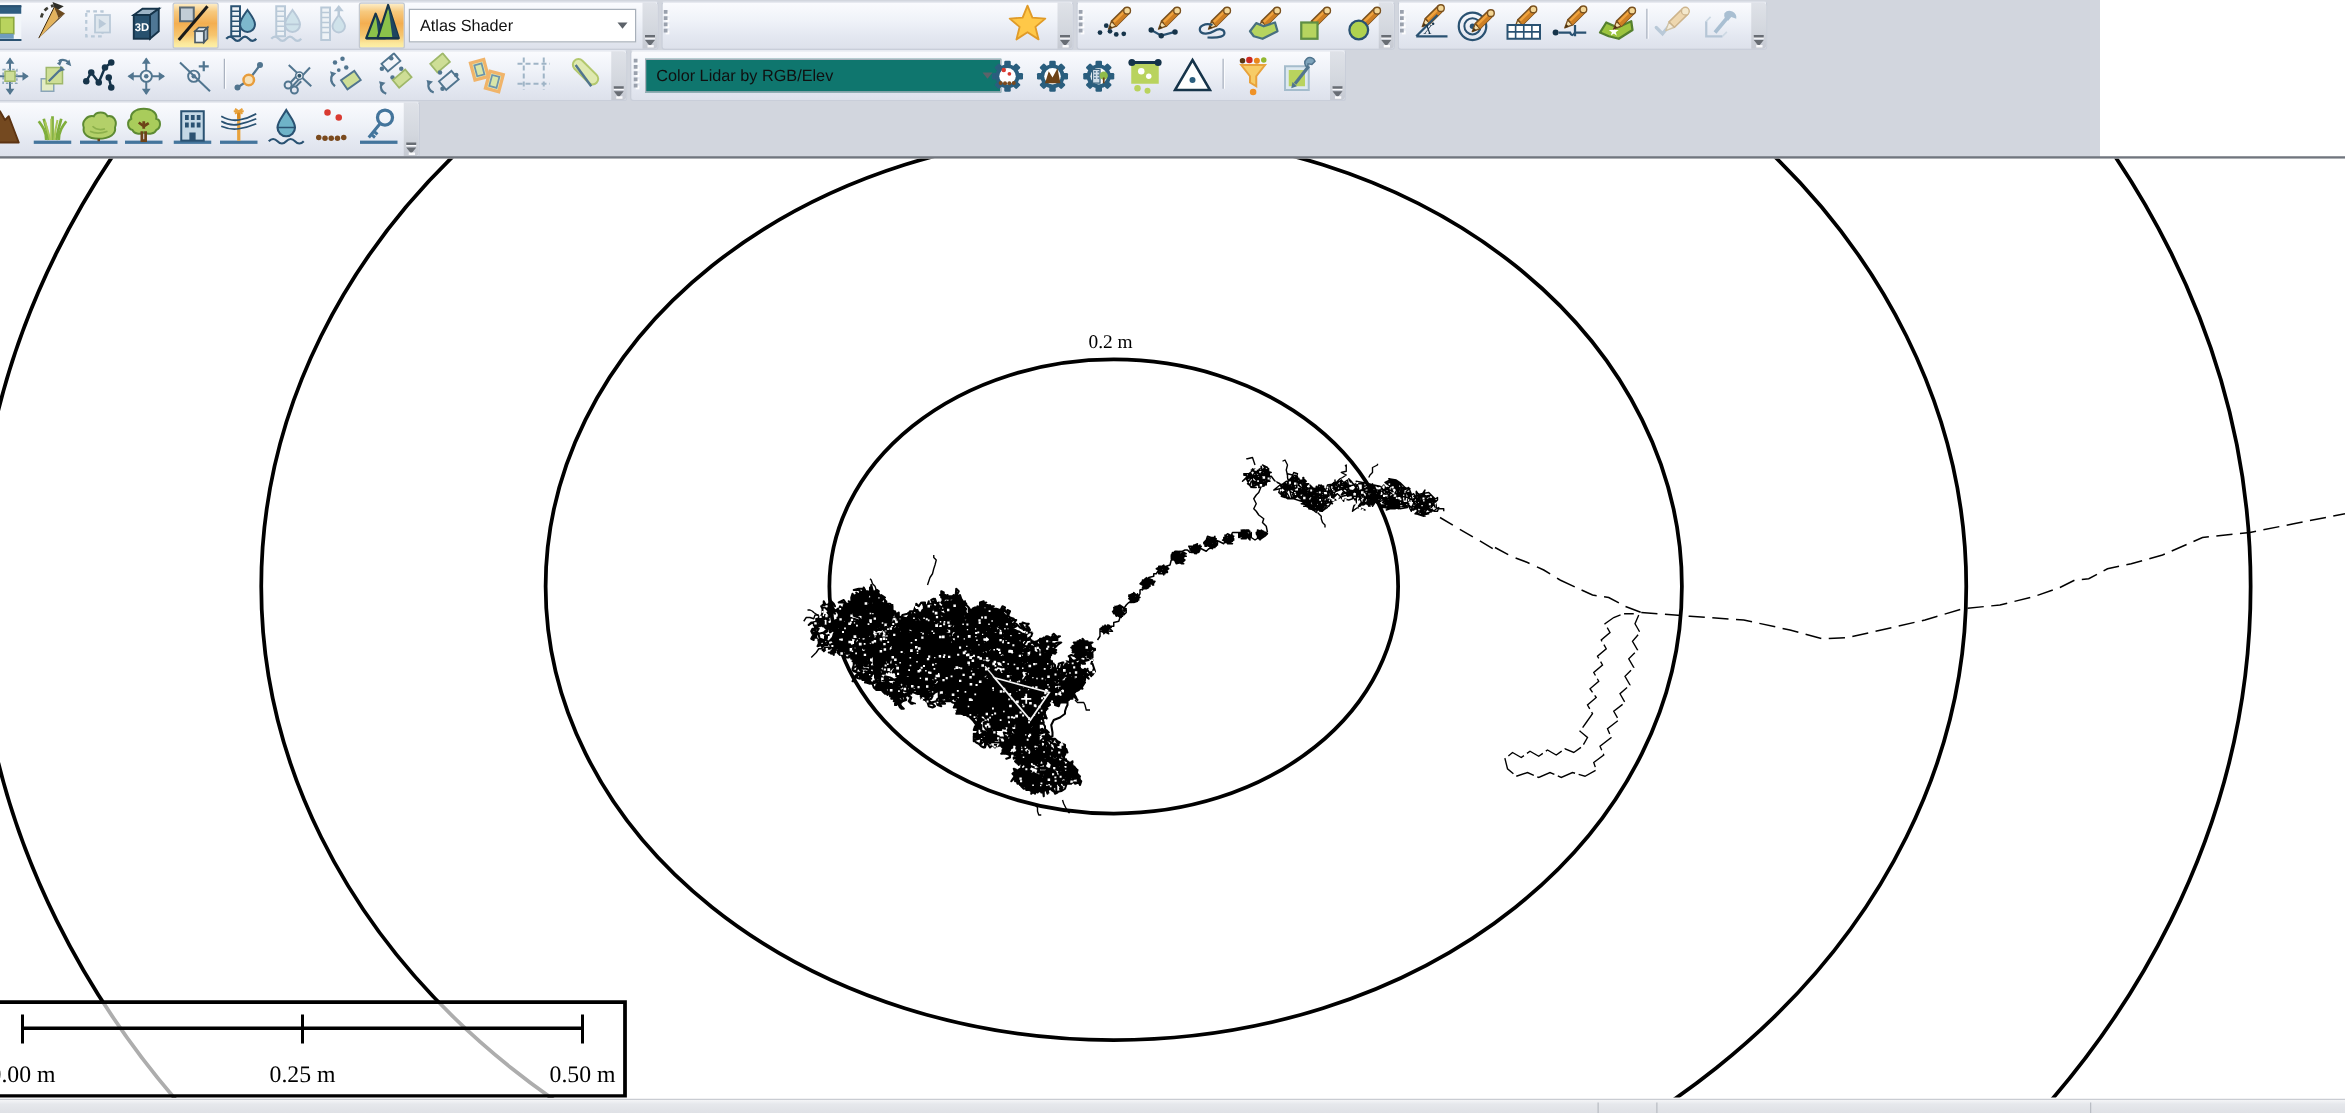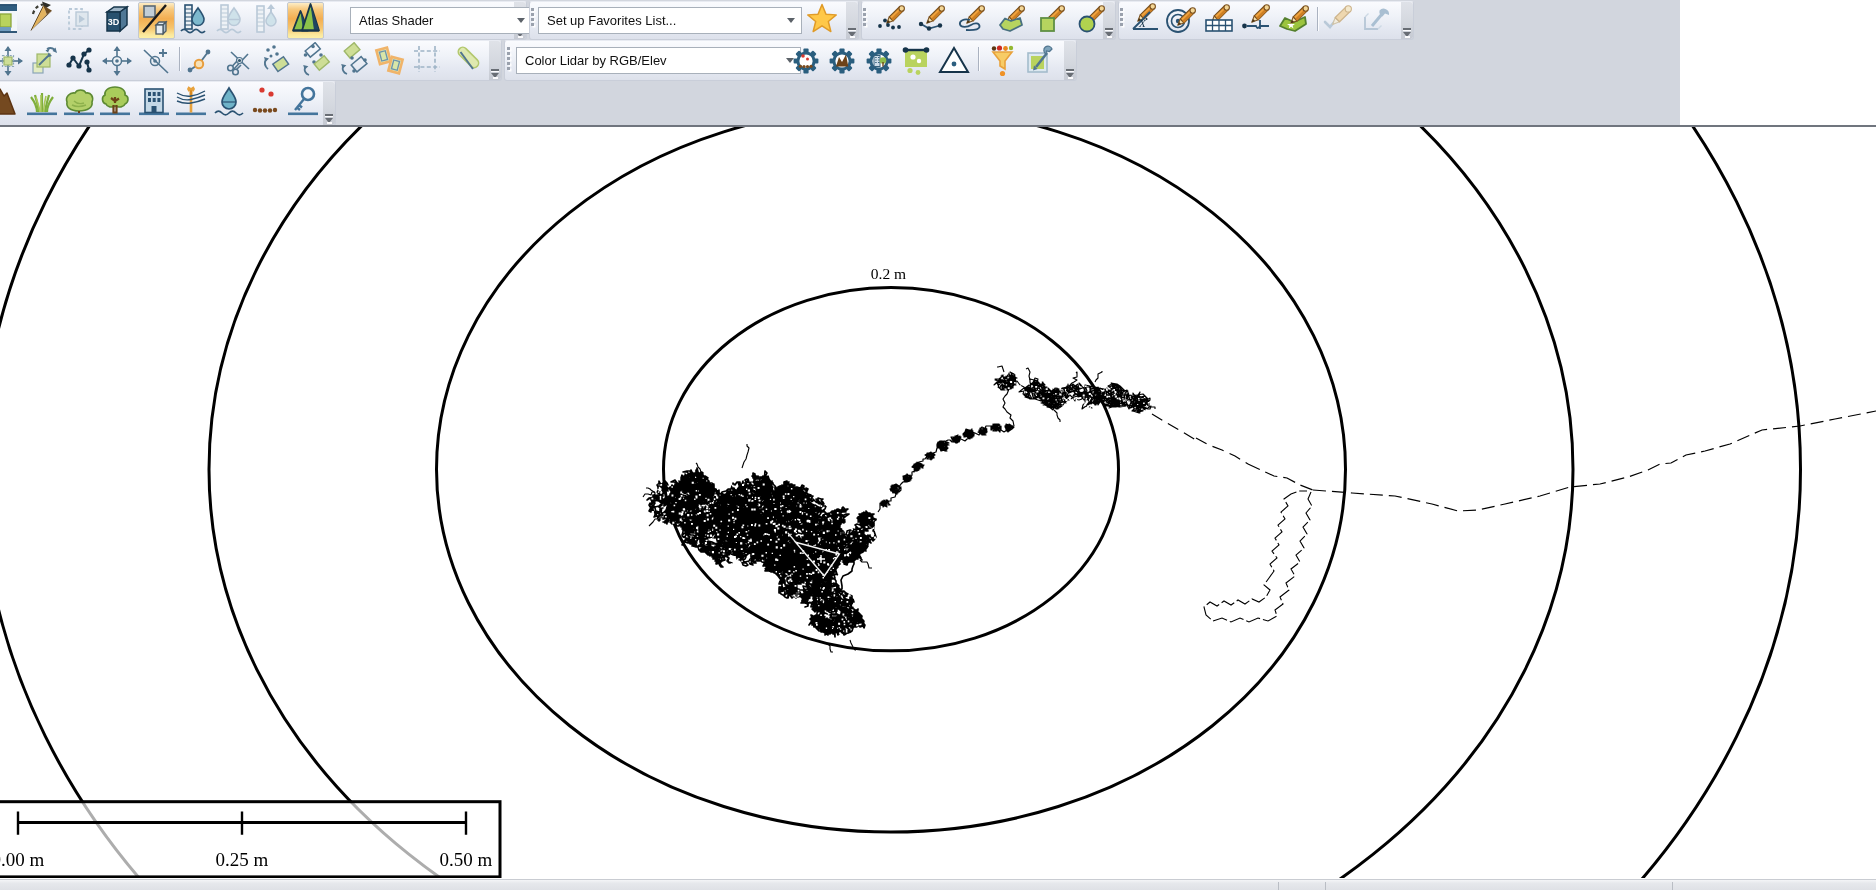--- a/index.html
+++ b/index.html
@@ -104,40 +104,36 @@
         <line x1="22" y1="8" x2="22" y2="12" stroke="#b9c9d8" stroke-width="2"></line>
       </svg></div>
     <div style="position:absolute;left:286.5px;top:1.5px;width:35px;height:35px;border-radius:2px;border:1px solid #c3c8cf;background:linear-gradient(180deg,#fdedc6 0%,#f7c97e 18%,#f3ae51 45%,#f6c56e 72%,#fbe79b 90%,#fdf0a6 100%);"></div>
     <div style="position:absolute;left:287px;top:0px;width:34px;height:38px"><svg width="34" height="38" viewBox="0 0 34 38">
         <polygon points="6,30.5 13.5,11 21,30.5" fill="#8bc24a" stroke="#16344a" stroke-width="1.8" stroke-linejoin="round"></polygon>
         <polygon points="13.5,11 16,30.5 21,30.5" fill="#1d4560"></polygon>
         <polygon points="15,30.5 23.5,4 32,30.5" fill="#8bc24a" stroke="#16344a" stroke-width="1.8" stroke-linejoin="round"></polygon>
         <polygon points="23.5,4 27,30.5 32,30.5" fill="#1d4560"></polygon>
         <line x1="6" y1="30.5" x2="32" y2="30.5" stroke="#16344a" stroke-width="2"></line>
       </svg></div>
-    <div style="position:absolute;left:327px;top:7px;width:180px;height:25px;background:#fff;border:1px solid #a8b0ba;margin-left:23px;">
+    <div style="position:absolute;left:327px;top:7px;width:180px;height:25px;background:#fff;border:1px solid #a8b0ba;">
       <div style="position:absolute;left:8px;top:5px;font:13px 'Liberation Sans',sans-serif;color:#101010;white-space:nowrap">Atlas Shader</div>
       <div style="position:absolute;right:6px;top:10px;width:0;height:0;border-left:4.5px solid transparent;border-right:4.5px solid transparent;border-top:5px solid #5c6269"></div>
     </div>
     <div style="position:absolute;left:529px;top:1px;width:328px;height:37px;border-radius:3px;border:1px solid #c9ced9;border-top-color:#e8ebf2;background:linear-gradient(180deg,#fafbfe 0%,#eff2f8 40%,#e4e8f1 72%,#dde1eb 100%);">
       <div style="position:absolute;right:0;top:0;width:12px;height:37px;border-radius:0 3px 3px 0;background:linear-gradient(180deg,#dfe2e8 0%,#d3d7de 60%,#c5c9d2 100%)">
         <div style="position:absolute;left:2px;bottom:9px;width:8px;height:2px;background:#686d74;box-shadow:0 1px 0 #fbfbfd"></div>
         <div style="position:absolute;left:2px;bottom:2px;width:0;height:0;border-left:4px solid transparent;border-right:4px solid transparent;border-top:5px solid #686d74"></div>
         <div style="position:absolute;left:4px;bottom:1px;width:5px;height:2px;background:#fafafc"></div>
       </div>
     </div>
     <div style="position:absolute;left:531px;top:5px;width:5px;height:30px">
       <div style="position:absolute;left:0px;top:3px;width:2.5px;height:2.5px;background:#9aa1ad;box-shadow:1.5px 1.5px 0 #fdfdfe"></div>
       <div style="position:absolute;left:0px;top:8px;width:2.5px;height:2.5px;background:#9aa1ad;box-shadow:1.5px 1.5px 0 #fdfdfe"></div>
       <div style="position:absolute;left:0px;top:13px;width:2.5px;height:2.5px;background:#9aa1ad;box-shadow:1.5px 1.5px 0 #fdfdfe"></div>
       <div style="position:absolute;left:0px;top:18px;width:2.5px;height:2.5px;background:#9aa1ad;box-shadow:1.5px 1.5px 0 #fdfdfe"></div>
-    </div>
-    <div style="position:absolute;left:538px;top:7px;width:262px;height:25px;background:#fff;border:1px solid #a8b0ba;">
-      <div style="position:absolute;left:8px;top:5px;font:13px 'Liberation Sans',sans-serif;color:#101010;white-space:nowrap">Set up Favorites List...</div>
-      <div style="position:absolute;right:6px;top:10px;width:0;height:0;border-left:4.5px solid transparent;border-right:4.5px solid transparent;border-top:5px solid #5c6269"></div>
     </div>
     <div style="position:absolute;left:805px;top:0px;width:34px;height:38px"><svg width="34" height="38" viewBox="0 0 34 38">
         <path transform="translate(1.2,1.3) scale(0.93)" d="M17 3.5 L21.2 13.8 L32.3 14.6 L23.8 21.7 L26.5 32.5 L17 26.4 L7.5 32.5 L10.2 21.7 L1.7 14.6 L12.8 13.8 Z" fill="#ffc848" stroke="#e09b28" stroke-width="1.6" stroke-linejoin="round"></path>
       </svg></div>
     <div style="position:absolute;left:861px;top:1px;width:253px;height:37px;border-radius:3px;border:1px solid #c9ced9;border-top-color:#e8ebf2;background:linear-gradient(180deg,#fafbfe 0%,#eff2f8 40%,#e4e8f1 72%,#dde1eb 100%);">
       <div style="position:absolute;right:0;top:0;width:12px;height:37px;border-radius:0 3px 3px 0;background:linear-gradient(180deg,#dfe2e8 0%,#d3d7de 60%,#c5c9d2 100%)">
         <div style="position:absolute;left:2px;bottom:9px;width:8px;height:2px;background:#686d74;box-shadow:0 1px 0 #fbfbfd"></div>
         <div style="position:absolute;left:2px;bottom:2px;width:0;height:0;border-left:4px solid transparent;border-right:4px solid transparent;border-top:5px solid #686d74"></div>
         <div style="position:absolute;left:4px;bottom:1px;width:5px;height:2px;background:#fafafc"></div>
       </div>
@@ -359,21 +355,21 @@
         <div style="position:absolute;left:4px;bottom:1px;width:5px;height:2px;background:#fafafc"></div>
       </div>
     </div>
     <div style="position:absolute;left:507px;top:44px;width:5px;height:31px">
       <div style="position:absolute;left:0px;top:3px;width:2.5px;height:2.5px;background:#9aa1ad;box-shadow:1.5px 1.5px 0 #fdfdfe"></div>
       <div style="position:absolute;left:0px;top:8px;width:2.5px;height:2.5px;background:#9aa1ad;box-shadow:1.5px 1.5px 0 #fdfdfe"></div>
       <div style="position:absolute;left:0px;top:13px;width:2.5px;height:2.5px;background:#9aa1ad;box-shadow:1.5px 1.5px 0 #fdfdfe"></div>
       <div style="position:absolute;left:0px;top:18px;width:2.5px;height:2.5px;background:#9aa1ad;box-shadow:1.5px 1.5px 0 #fdfdfe"></div>
       <div style="position:absolute;left:0px;top:23px;width:2.5px;height:2.5px;background:#9aa1ad;box-shadow:1.5px 1.5px 0 #fdfdfe"></div>
     </div>
-    <div style="position:absolute;left:516px;top:47px;width:283px;height:25px;background:#ffffff;border:1px solid #a8b0ba;">
+    <div style="position:absolute;left:516px;top:47px;width:283px;height:25px;background:#0f766e;border:1px solid #a8b0ba;">
       <div style="position:absolute;left:8px;top:5px;font:13px 'Liberation Sans',sans-serif;color:#101010;white-space:nowrap">Color Lidar by RGB/Elev</div>
       <div style="position:absolute;right:6px;top:10px;width:0;height:0;border-left:4.5px solid transparent;border-right:4.5px solid transparent;border-top:5px solid #5c6269"></div>
     </div>
     <div style="position:absolute;left:789px;top:42px;width:34px;height:38px"><svg width="34" height="38" viewBox="0 0 34 38">
         <g transform="translate(17,19)">
           <use href="#gear"></use>
         </g>
         <circle cx="14" cy="14" r="1.8" fill="#d93a31"></circle>
         <circle cx="18.5" cy="17" r="1.5" fill="#d93a31"></circle>
         <g fill="#7a4a1e">

